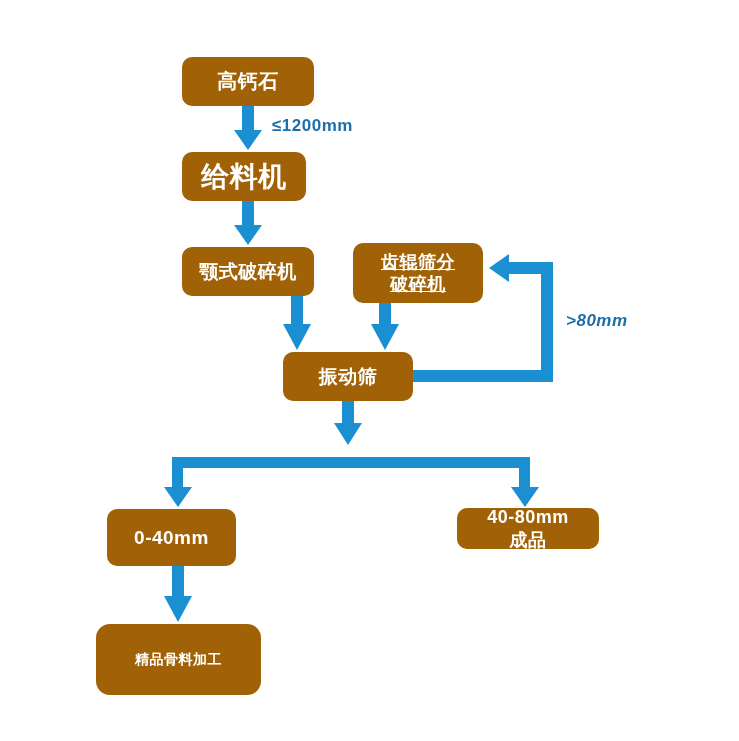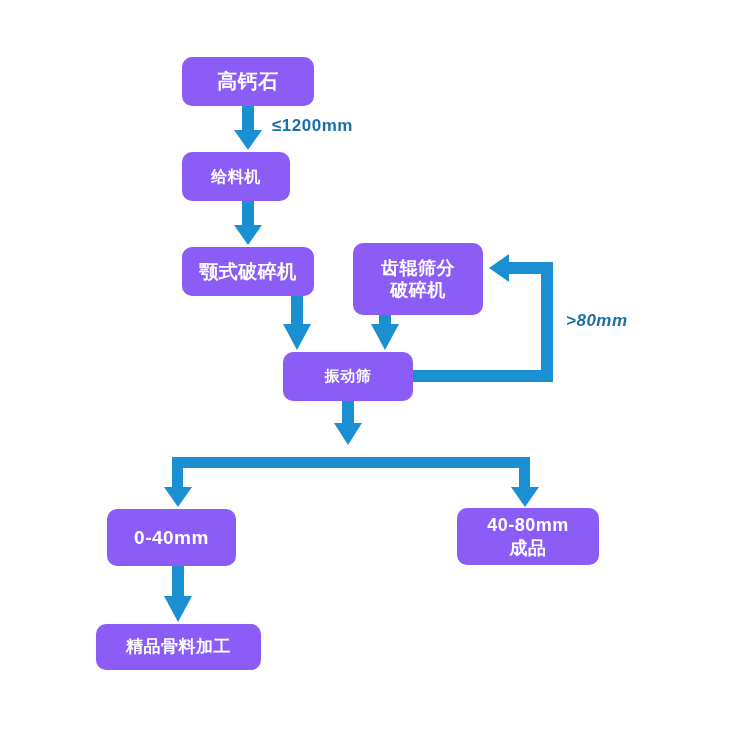--- a/index.html
+++ b/index.html
@@ -18,21 +18,21 @@
   #flow-svg {
     position: absolute;
     left: 0;
     top: 0;
     width: 739px;
     height: 741px;
   }
   .node {
     position: absolute;
     box-sizing: border-box;
-    background: #8b5cf6;
+    background: #a16207;
     border-radius: 10px;
     color: #ffffff;
     font-weight: bold;
     display: flex;
     align-items: center;
     justify-content: center;
     text-align: center;
     line-height: 1.25;
     letter-spacing: 0.5px;
     z-index: 2;
@@ -47,27 +47,27 @@
     font-weight: bold;
     font-size: 17px;
     letter-spacing: 0.5px;
     white-space: nowrap;
     z-index: 3;
     text-align: right;
   }
 
   
   #node-limestone     { left: 182px; top: 57px;  width: 132px; height: 49px;  font-size: 20px; }
-  #node-feeder        { left: 182px; top: 152px; width: 108px; height: 49px;  font-size: 16px; }
+  #node-feeder        { left: 182px; top: 152px; width: 124px; height: 49px;  font-size: 28px; }
   #node-jaw-crusher   { left: 182px; top: 247px; width: 132px; height: 49px;  font-size: 19px; }
-  #node-roller-crusher{ left: 353px; top: 243px; width: 130px; height: 72px;  font-size: 18px; }
-  #node-vibrating-screen { left: 283px; top: 352px; width: 130px; height: 49px; font-size: 15px; }
+  #node-roller-crusher{ left: 353px; top: 243px; width: 130px; height: 60px;  font-size: 18px; text-decoration: underline; }
+  #node-vibrating-screen { left: 283px; top: 352px; width: 130px; height: 49px; font-size: 19px; }
   #node-0-40          { left: 107px; top: 509px; width: 129px; height: 57px;  font-size: 19px; }
-  #node-40-80         { left: 457px; top: 508px; width: 142px; height: 57px;  font-size: 18px; }
-  #node-aggregate     { left: 96px;  top: 624px; width: 165px; height: 46px;  font-size: 17px; }
+  #node-40-80         { left: 457px; top: 508px; width: 142px; height: 41px;  font-size: 18px; }
+  #node-aggregate     { left: 96px;  top: 624px; width: 165px; height: 71px;  font-size: 14px; border-radius: 14px; }
 
   
   #label-1200 { left: 272px; top: 116px; }
   #label-80   { left: 566px; top: 311px; font-style: italic; }
 </style>
 </head>
 <body>
 
 <div id="flow-root">
 

